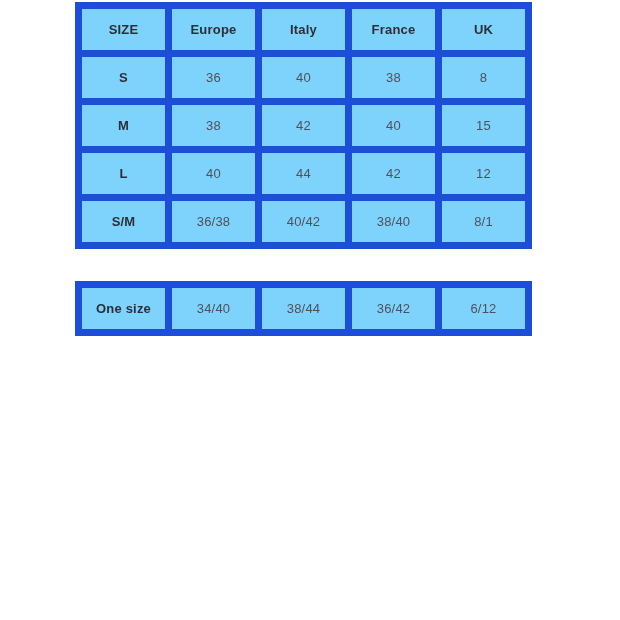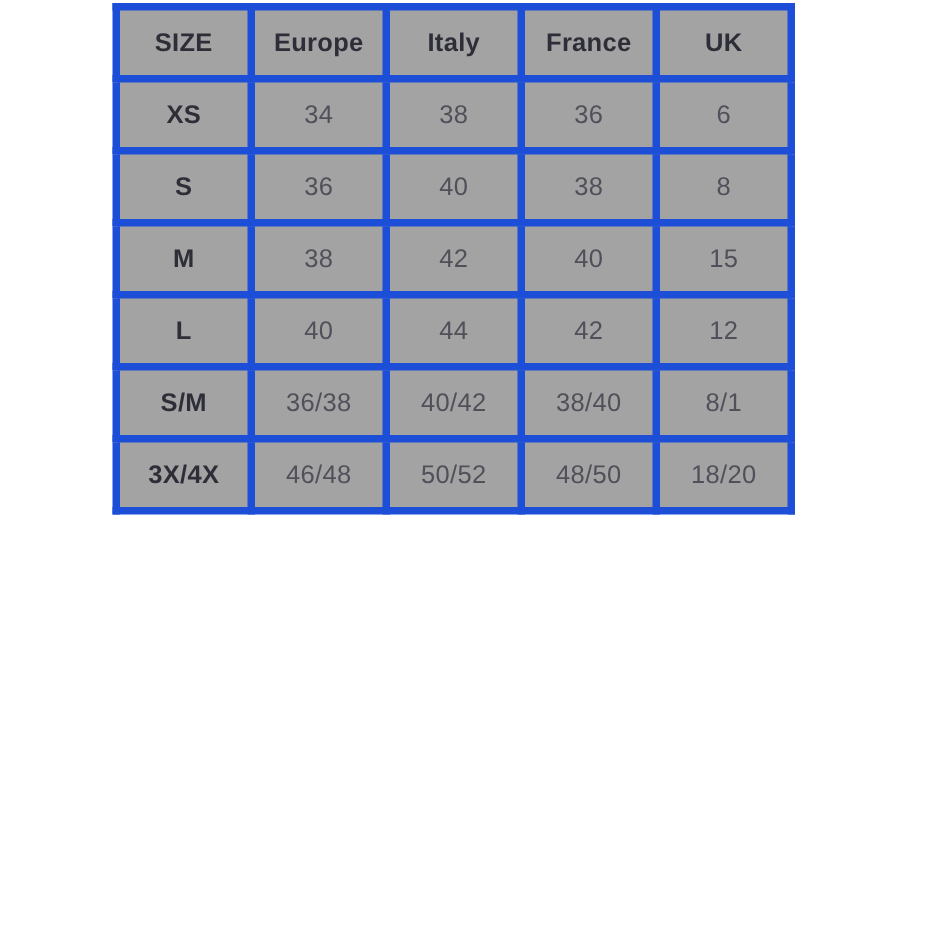--- a/index.html
+++ b/index.html
@@ -14,28 +14,28 @@
   .page {
     padding-top: 2px;
     padding-left: 75px;
   }
   table.size-table {
     border-collapse: collapse;
     table-layout: fixed;
   }
   table.size-table th,
   table.size-table td {
-    border: 5px solid #1d4ed8;
+    border: 7px solid #1d4ed8;
     width: 90px;
     height: 48px;
     text-align: center;
     vertical-align: middle;
-    font-size: 17px;
+    font-size: 13px;
     padding: 0;
-    background: #a3a3a3;
+    background: #7dd3fc;
   }
   table.size-table th.col-header,
   table.size-table td.label-cell {
     font-weight: 700;
     color: #2e2e38;
     letter-spacing: 0.2px;
   }
   table.size-table td.value-cell {
     font-weight: 400;
     color: #50505a;
@@ -55,27 +55,20 @@
       <tr>
           <th class="col-header">SIZE</th>
           <th class="col-header">Europe</th>
           <th class="col-header">Italy</th>
           <th class="col-header">France</th>
           <th class="col-header">UK</th>
         </tr>
     </thead>
     <tbody>
         <tr>
-          <td class="label-cell">XS</td>
-          <td class="value-cell">34</td>
-          <td class="value-cell">38</td>
-          <td class="value-cell">36</td>
-          <td class="value-cell">6</td>
-        </tr>
-        <tr>
           <td class="label-cell">S</td>
           <td class="value-cell">36</td>
           <td class="value-cell">40</td>
           <td class="value-cell">38</td>
           <td class="value-cell">8</td>
         </tr>
         <tr>
           <td class="label-cell">M</td>
           <td class="value-cell">38</td>
           <td class="value-cell">42</td>
@@ -89,28 +82,28 @@
           <td class="value-cell">42</td>
           <td class="value-cell">12</td>
         </tr>
         <tr>
           <td class="label-cell">S/M</td>
           <td class="value-cell">36/38</td>
           <td class="value-cell">40/42</td>
           <td class="value-cell">38/40</td>
           <td class="value-cell">8/1</td>
         </tr>
-        <tr>
-          <td class="label-cell">3X/4X</td>
-          <td class="value-cell">46/48</td>
-          <td class="value-cell">50/52</td>
-          <td class="value-cell">48/50</td>
-          <td class="value-cell">18/20</td>
-        </tr>
       </tbody>
   </table>
 
   <table class="size-table secondary">
     <tbody>
+        <tr>
+          <td class="label-cell">One size</td>
+          <td class="value-cell">34/40</td>
+          <td class="value-cell">38/44</td>
+          <td class="value-cell">36/42</td>
+          <td class="value-cell">6/12</td>
+        </tr>
       </tbody>
   </table>
 
 </div>
 
 </body></html>

